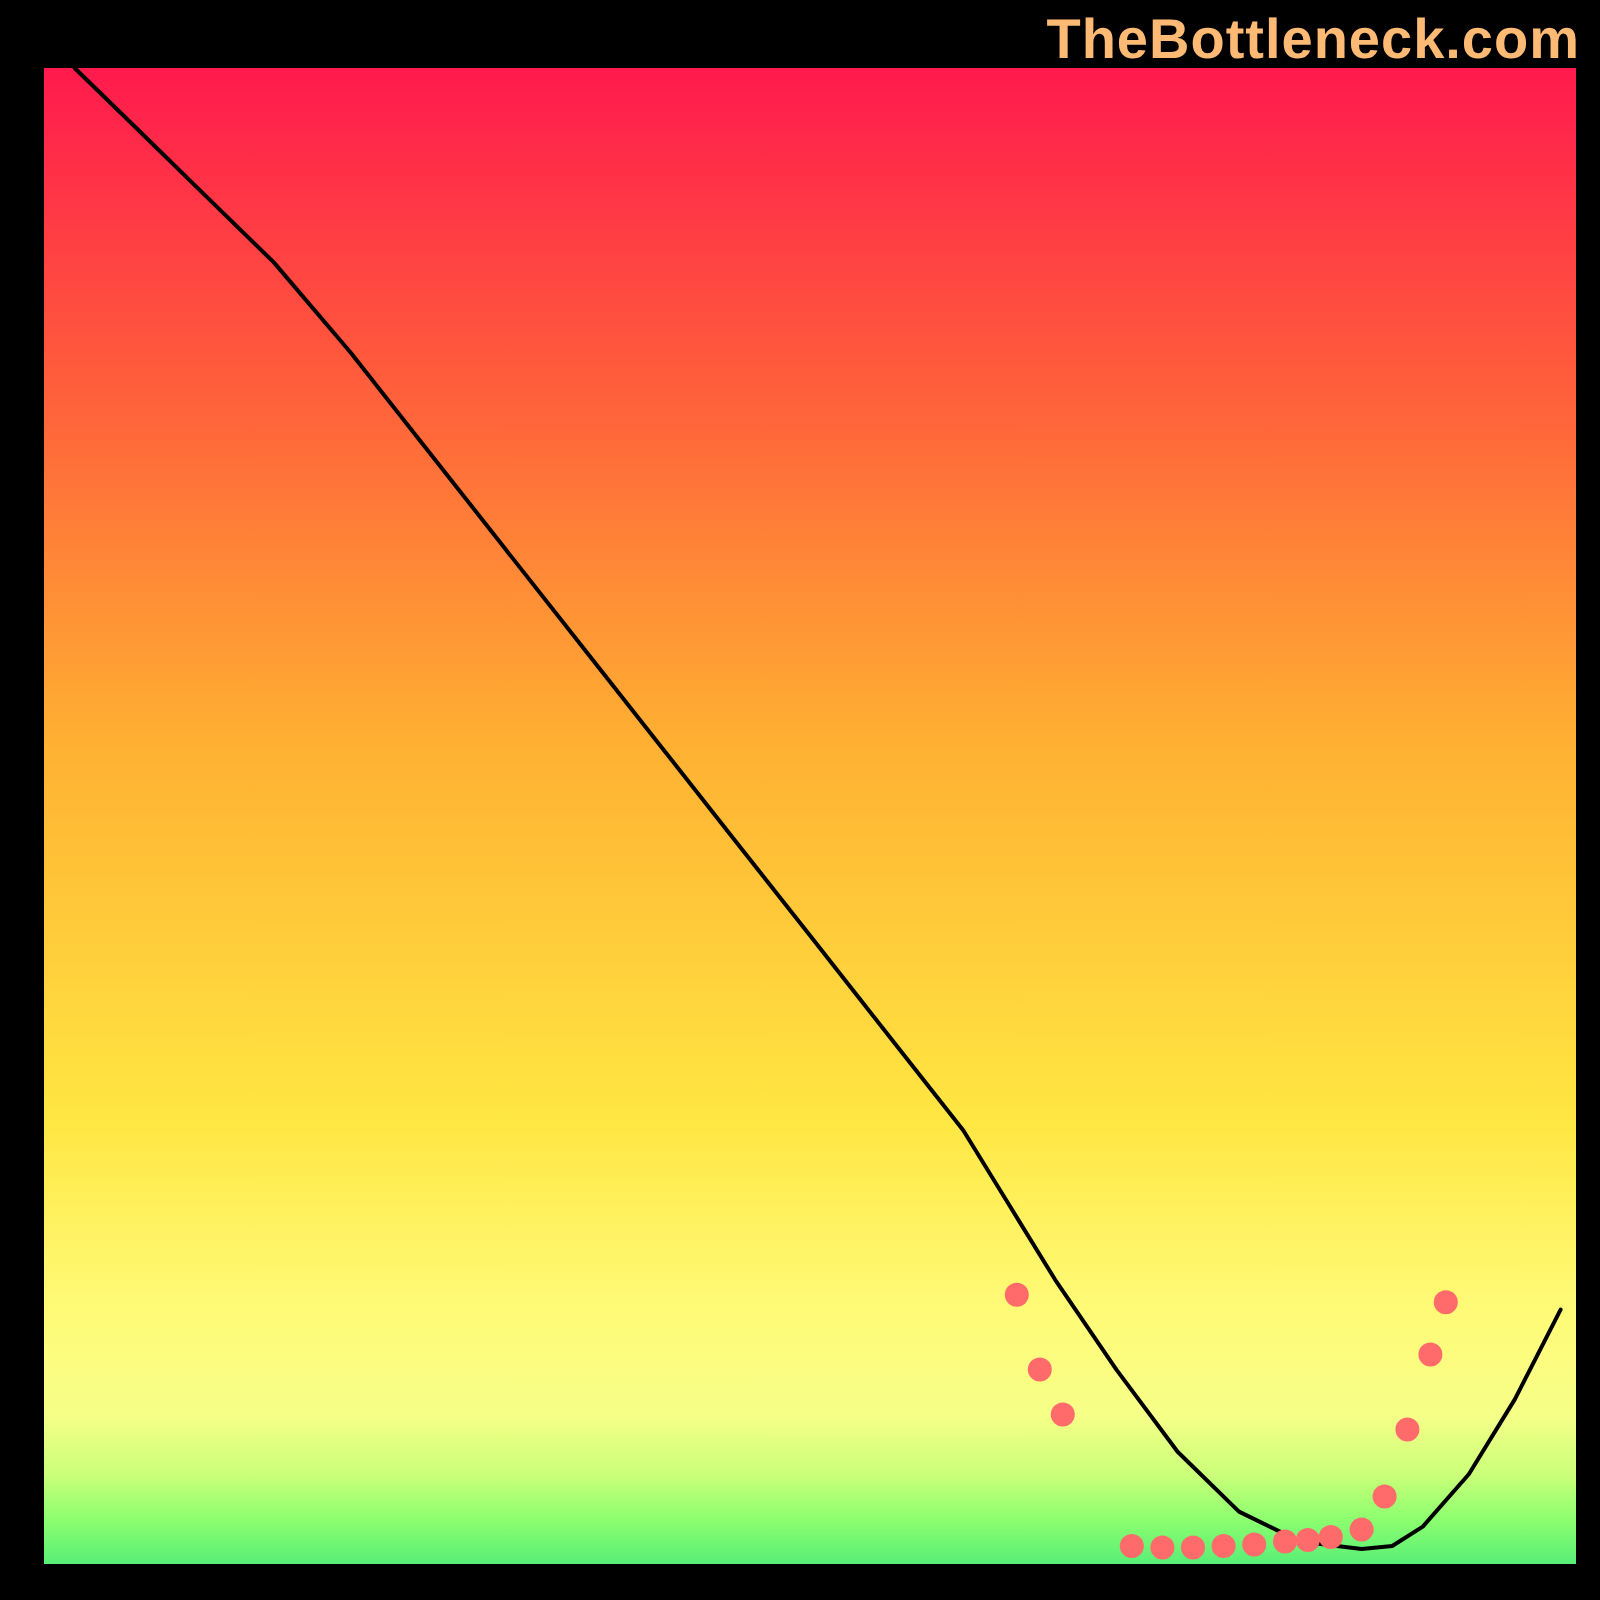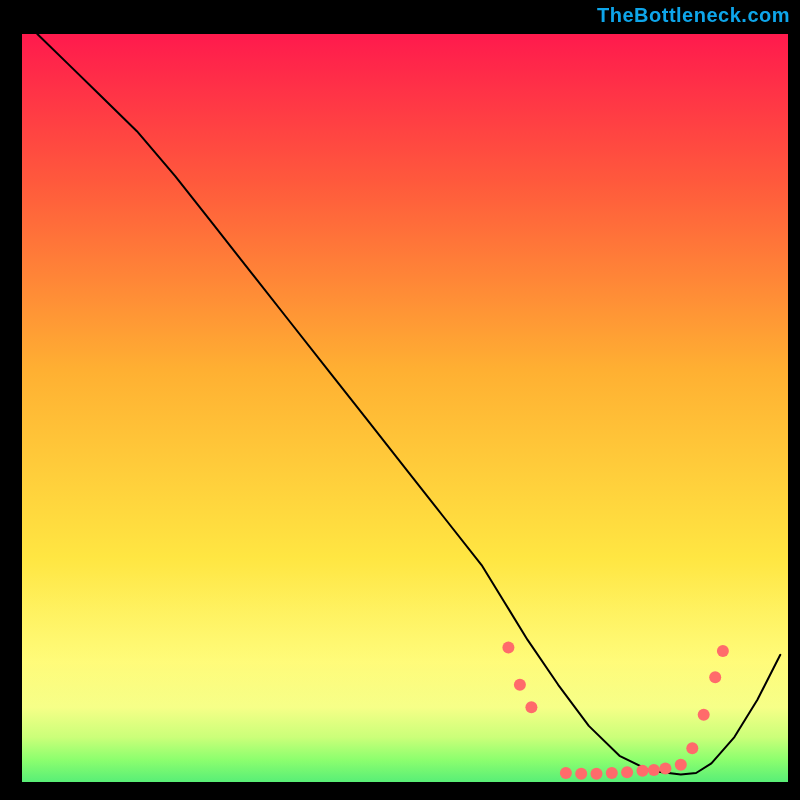--- a/index.html
+++ b/index.html
@@ -14,23 +14,23 @@
     position: relative;
     width: 800px;
     height: 800px;
     background: #000;
   }
   .watermark {
     position: absolute;
     top: 4px;
     right: 10px;
     font-family: Arial, Helvetica, sans-serif;
-    font-size: 20px;
+    font-size: 28px;
     font-weight: bold;
-    color: #0ea5e9;
+    color: #fdba74;
     letter-spacing: 0.5px;
     z-index: 10;
   }
   svg.plot {
     position: absolute;
     top: 0;
     left: 0;
   }
 </style>
 </head>

